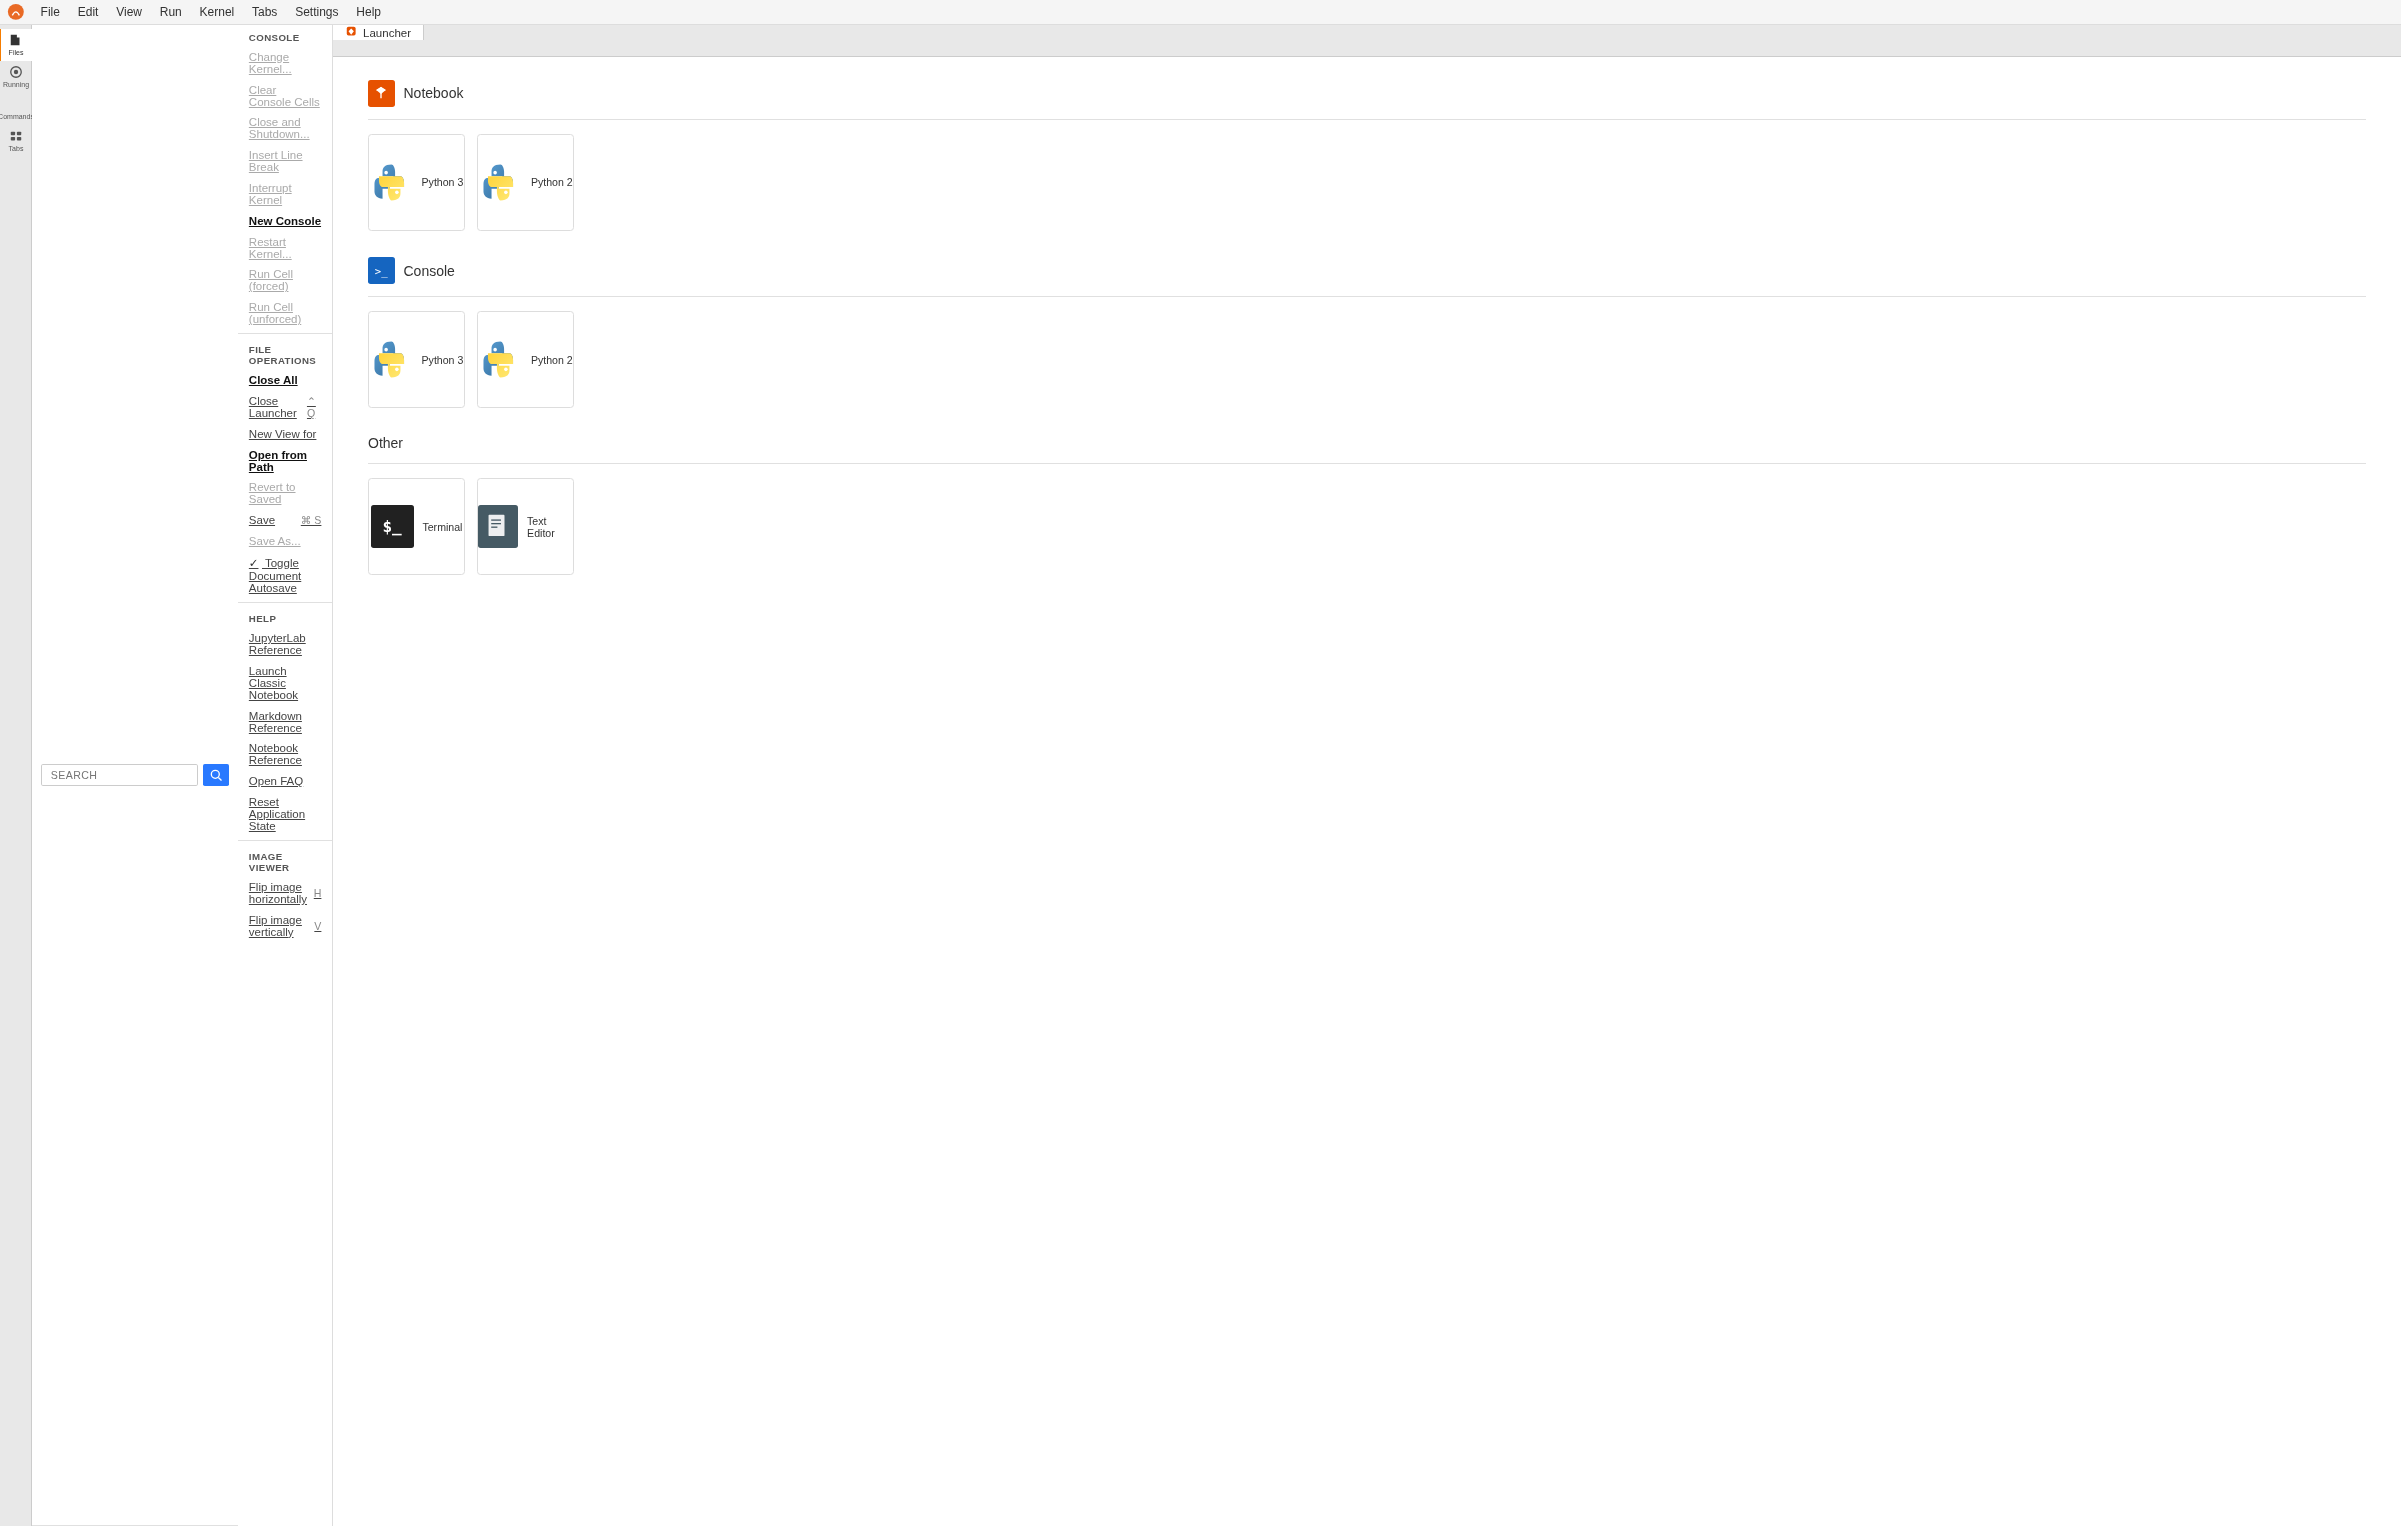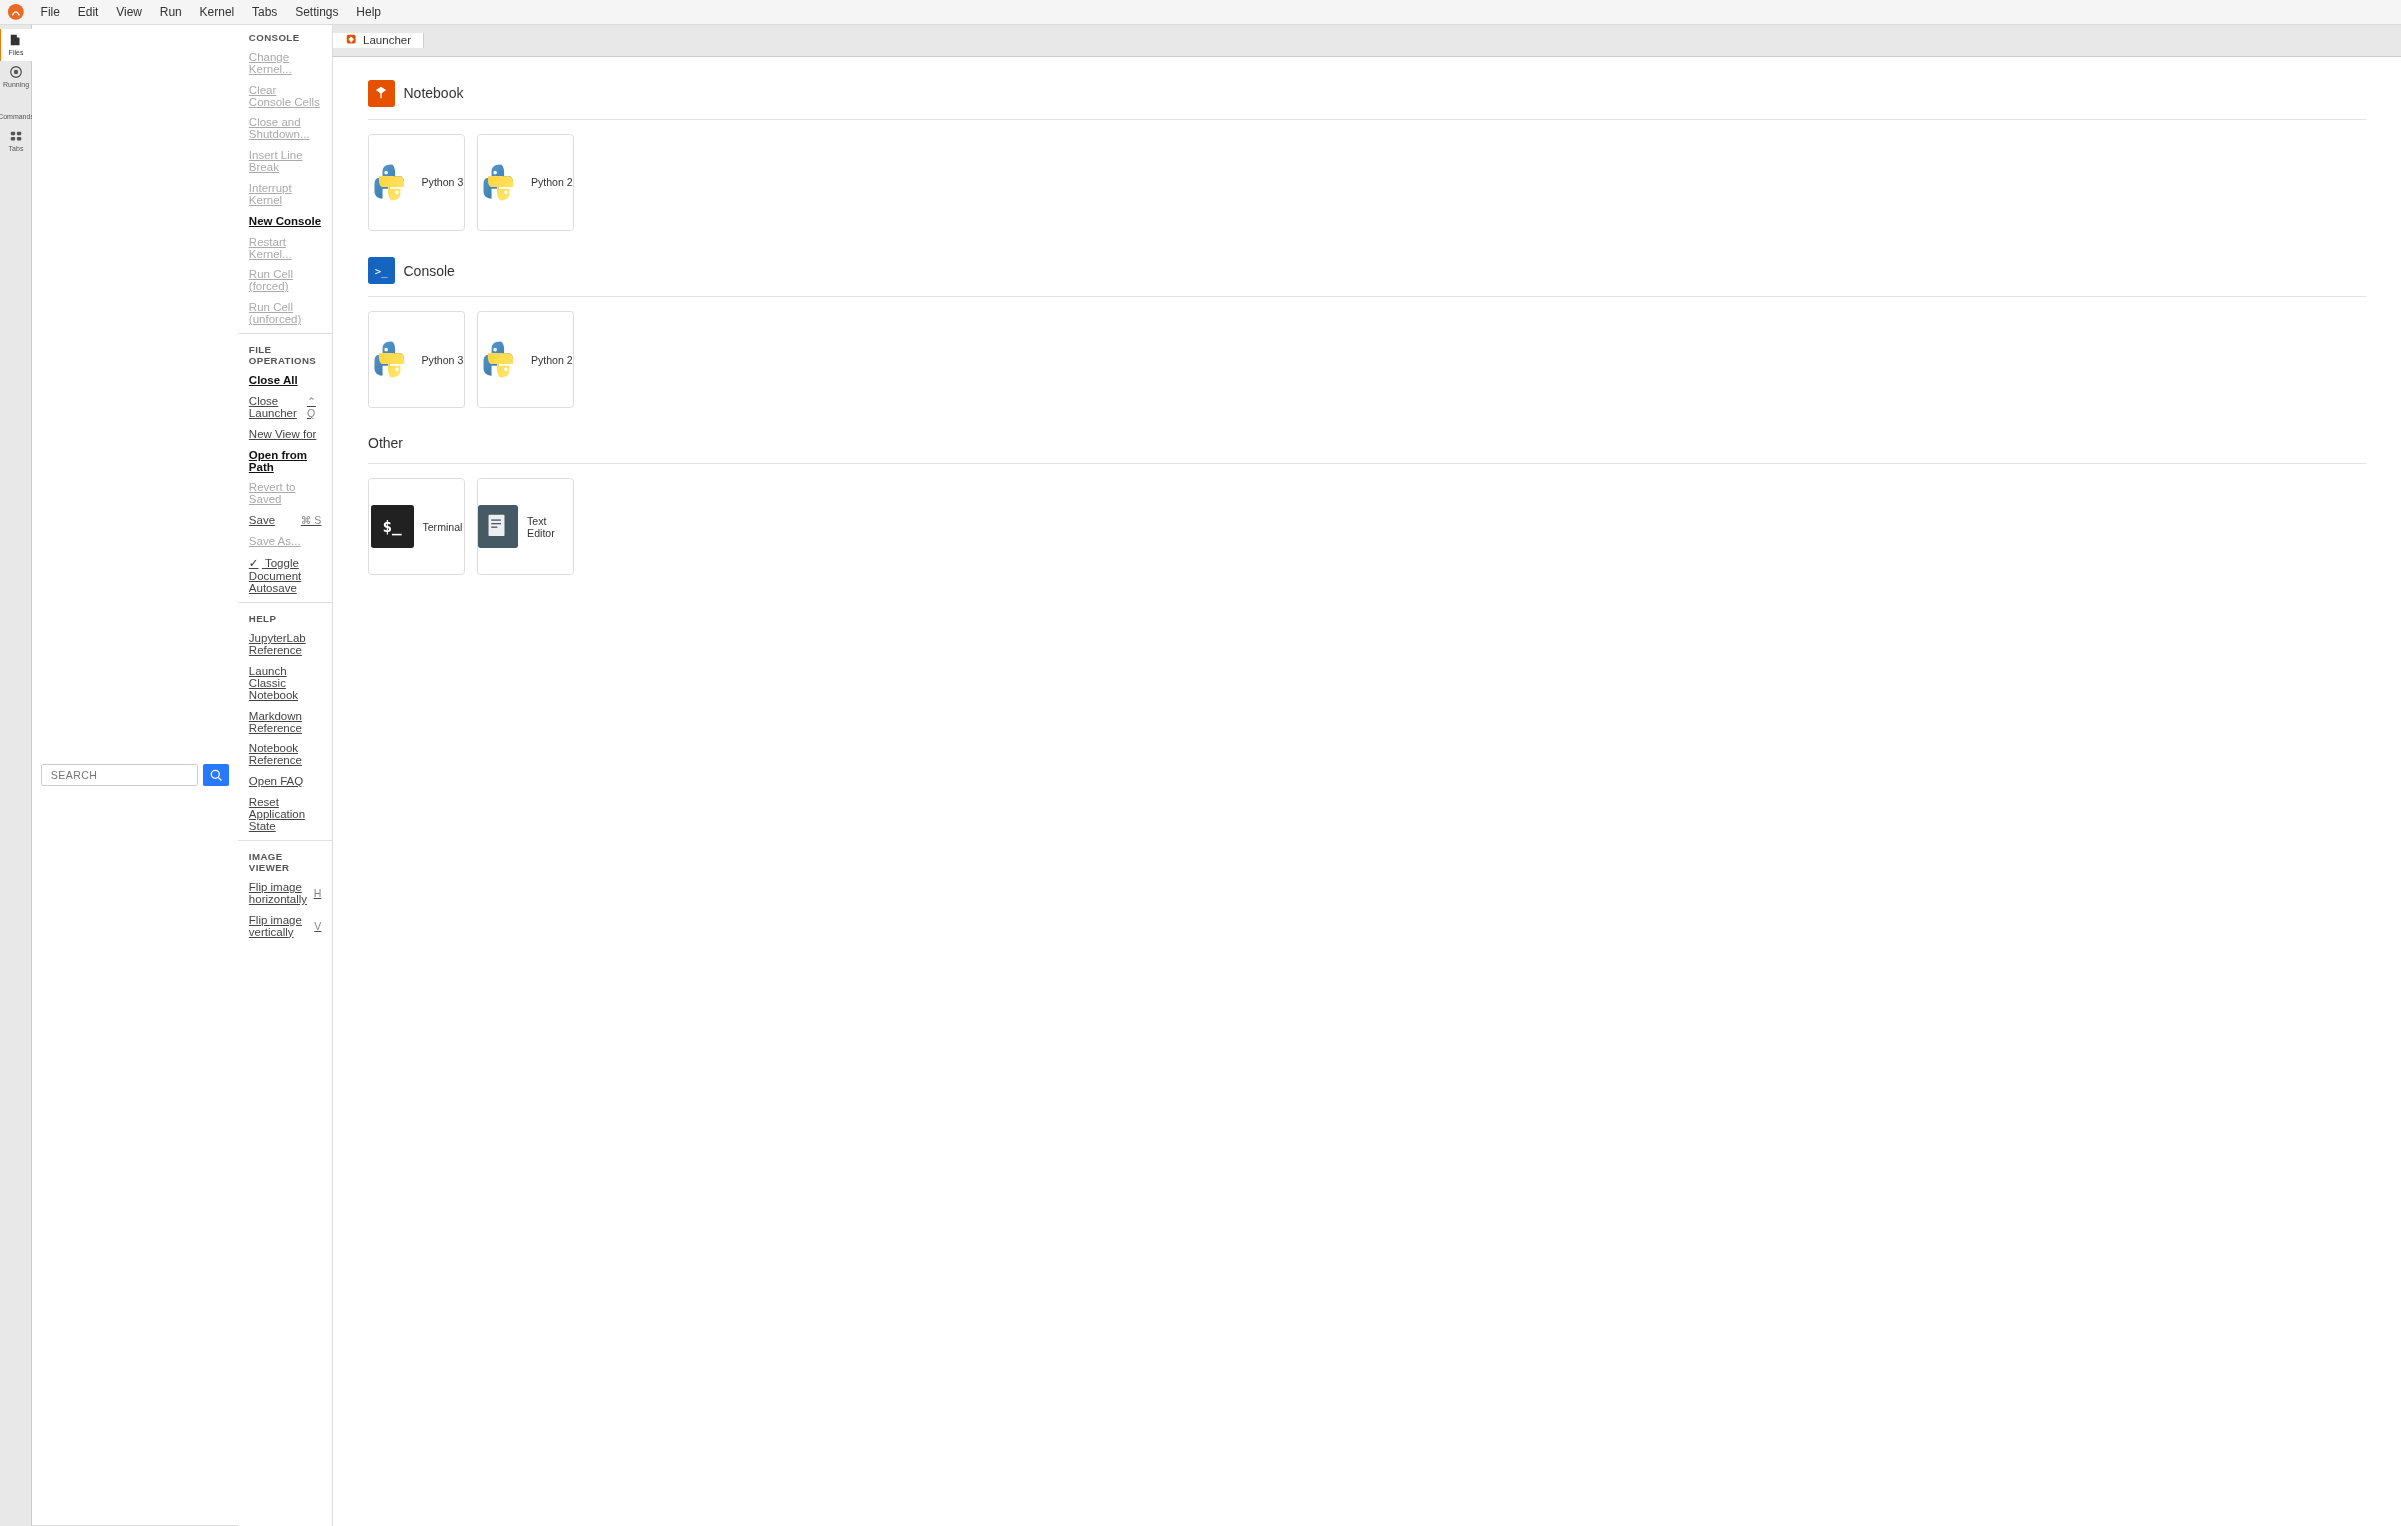--- a/index.html
+++ b/index.html
@@ -75,21 +75,21 @@
     .cmd-check { color: #333; font-size: 11.5px; margin-right: 3.5px; }
 
     .divider { height: 0.9px; background: #e0e0e0; margin: 3.5px 0; }
 
     
     #content { flex: 1; display: flex; flex-direction: column; overflow: hidden; background: #f0f0f0; }
 
     
     #tab-bar {
       display: flex; background: #e8e8e8; border-bottom: 0.9px solid #ccc;
-      flex-shrink: 0; height: 32px; align-items: center;
+      flex-shrink: 0; height: 32px; align-items: flex-start;
     }
     .tab {
       display: flex; align-items: center; padding: 0 12.4px; gap: 5.3px;
       font-size: 11.5px; cursor: pointer; border-right: 0.9px solid #ccc;
       background: #fff; color: #333;
     }
     .tab-icon { font-size: 12.4px; }
 
     
     #launcher {

